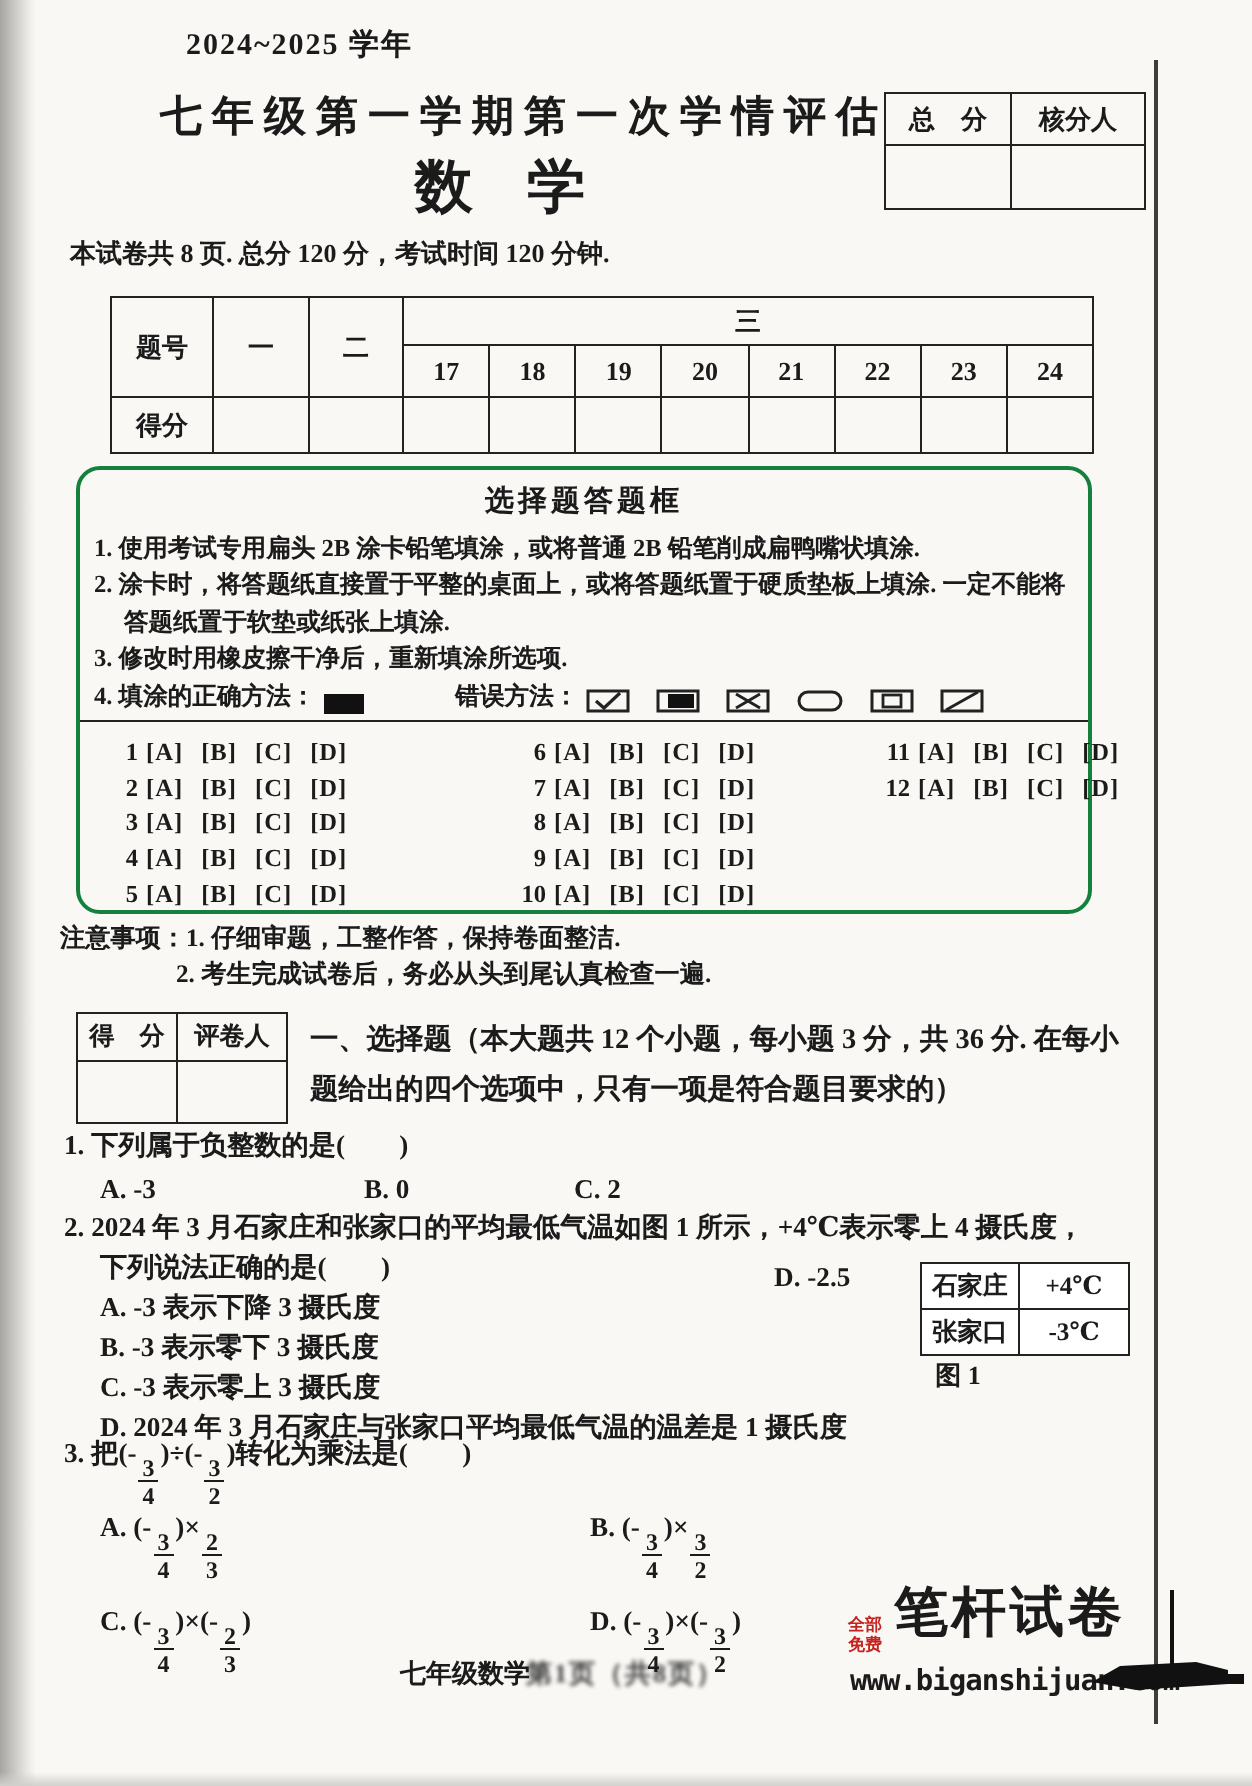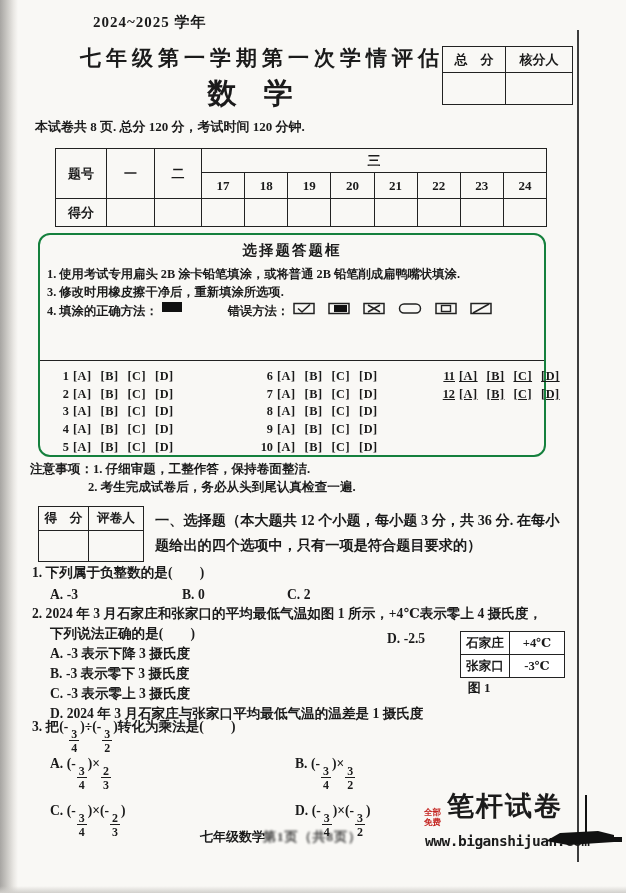--- a/index.html
+++ b/index.html
@@ -40,31 +40,31 @@
   .qtable .r2 td{height:25px;}
   .qtable .r3 td{height:27px;}
 
   
   .panel{left:38px;top:233px;width:508px;height:224px;border:2px solid #15803d;border-radius:12px;box-sizing:border-box;background:transparent;}
   .panel-title{text-align:center;font-size:14.5px;margin-top:6px;letter-spacing:2px;}
   .panel-notes{display:flex;margin-top:5px;padding:0 8px 0 7px;font-size:12.3px;line-height:1.5;}
   .notes-label{flex:0 0 86px;white-space:nowrap;}
   .notes-list{flex:1;}
   .note-item{padding-left:15px;text-indent:-15px;}
-  .note4{display:flex;align-items:flex-start;padding-left:0;text-indent:0;}
+  .note4{display:flex;align-items:flex-end;padding-left:0;text-indent:0;}
   .correct-mark{display:inline-block;width:20px;height:10px;background:#111;margin-left:4px;}
   .wrong-label{margin-left:46px;}
   .wrong-icons{display:inline-flex;gap:13px;margin-left:4px;align-items:center;}
   .wrong-icons svg{display:block;}
 
   .panel-grid{position:absolute;left:0;bottom:0;width:100%;height:95px;border-top:1.6px solid #222;box-sizing:border-box;}
   .ans-col{position:absolute;top:7px;}
   .col-0{left:12px;}
   .col-1{left:216px;}
-  .col-2{left:398px;text-decoration:underline;}
+  .col-2{left:398px;}
   .ans-row{display:flex;align-items:center;height:17.6px;font-size:12.3px;}
   .ans-num{display:inline-block;width:17px;text-align:right;margin-right:4px;}
   .ans-opt{display:inline-block;margin-right:9px;letter-spacing:0.5px;}
 
   
   .notice1{left:30px;top:461px;font-size:12.6px;}
   .notice2{left:88px;top:479px;font-size:12.6px;}
 
   .score-panel{left:38px;top:506px;}
   .score-panel table{width:103px;}
@@ -170,20 +170,21 @@
     </tr>
   </tbody>
     </table>
 </div>
 
 <div class="abs panel">
   <div class="panel-title">选择题答题框</div>
   <div class="panel-notes">
     <div class="notes-list">
       <div class="note-item">1. 使用考试专用扁头 2B 涂卡铅笔填涂，或将普通 2B 铅笔削成扁鸭嘴状填涂.</div>
+      <div class="note-item">2. 涂卡时，将答题纸直接置于平整的桌面上，或将答题纸置于硬质垫板上填涂. 一定不能将答题纸置于软垫或纸张上填涂.</div>
       <div class="note-item">3. 修改时用橡皮擦干净后，重新填涂所选项.</div>
       <div class="note-item note4">
         <span>4. 填涂的正确方法：</span>
         <span class="correct-mark"></span>
         <span class="wrong-label">错误方法：</span>
         <span class="wrong-icons">
           <svg width="22" height="13" viewBox="0 0 22 13">
               <rect x="1" y="1.5" width="20" height="10" fill="none" stroke="#222" stroke-width="1.5"></rect>
               <path d="M5 6.5 L9 10 L17 2.5" fill="none" stroke="#222" stroke-width="1.6"></path>
             </svg>

